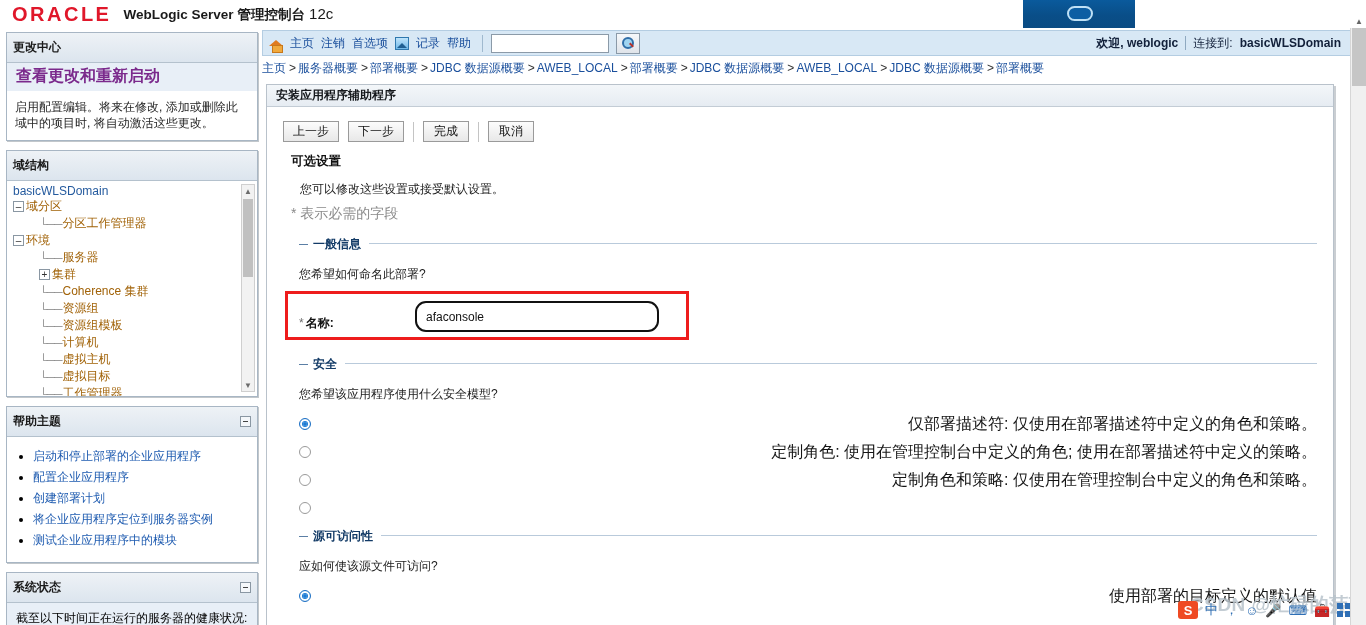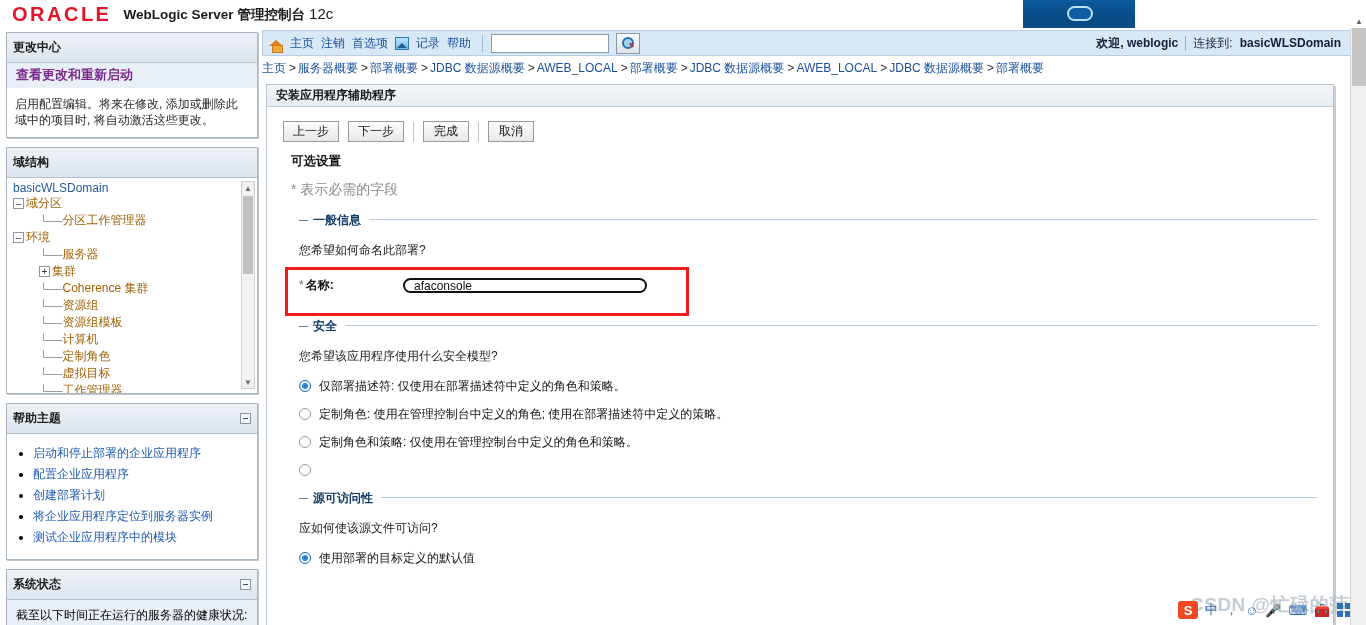--- a/index.html
+++ b/index.html
@@ -73,21 +73,21 @@
     background: #f4f7fa;
     position: relative;
   }
   .collapse-box::before {
     content: ""; position: absolute; left: 2px; top: 4px;
     width: 5px; height: 1px; background: #444;
   }
   .panel-body { padding: 7px 8px 9px 8px; }
 
   .cc-link {
-    color: #7b2a8c; font-weight: bold; font-size: 13px;
+    color: #7b2a8c; font-weight: bold; font-size: 16px;
     background: #e8eff7;
     display:block; padding: 3px 2px 4px 2px;
     text-decoration: none;
     margin: -7px -8px 0 -8px;
     padding-left: 9px;
   }
   .cc-text { margin-top: 8px; line-height: 16px; color:#262626; font-size:12px; }
 
   
   .tree-wrap {
@@ -256,37 +256,37 @@
   }
   .fs-legend .dash {
     display:inline-block; width:9px; height:1px; background:#5b7fa5; margin-right:5px;
   }
   .fs-rule {
     position:absolute; top:-1px; left:0; right:0; height:1px; background:#b9cadb;
   }
 
   .q-text { font-size:12px; color:#1b1b1b; margin: 10px 0 10px 0; }
 
-  .name-row { display:flex; align-items:center; gap:4px; }
+  .name-row { display:flex; align-items:flex-end; gap:16px; }
   .name-label { font-size:12px; font-weight:bold; color:#111; width:100px; }
   .name-label .star { color:#6f6f6f; font-weight:normal; margin-right:2px; }
   .name-input {
-    width: 244px; height: 15px;
+    width: 244px; height: 31px;
     border: 2px solid #111; border-radius: 11px;
     padding: 0 9px; font-size:12px;
     font-family:"Liberation Sans",sans-serif;
     background:#fff; color:#111;
   }
   .redbox {
     position:absolute;
     border: 3px solid #ee1c1c;
     pointer-events:none;
   }
 
-  .radio-row { display:flex; align-items:flex-start; margin: 14px 0; font-size:12px; }
+  .radio-row { display:flex; align-items:flex-start; margin: 14px 0; font-size:16px;justify-content:space-between; }
   .radio {
     width:12px; height:12px; border-radius:50%;
     border:1px solid #9a9a9a; background:#fff;
     margin-right:8px; flex:none; position:relative; top:1px;
   }
   .radio.on { border-color:#1b6fc4; background:#fff; }
   .radio.on::after {
     content:""; position:absolute; left:2px; top:2px;
     width:6px; height:6px; border-radius:50%; background:#1b7ad4;
   }
@@ -387,21 +387,21 @@
             <li class="tree-row ind2">
               <span class="dashes">└──</span>
               <a href="#">资源组模板</a>
             </li>
             <li class="tree-row ind2">
               <span class="dashes">└──</span>
               <a href="#">计算机</a>
             </li>
             <li class="tree-row ind2">
               <span class="dashes">└──</span>
-              <a href="#">定制角色</a>
+              <a href="#">虚拟主机</a>
             </li>
             <li class="tree-row ind2">
               <span class="dashes">└──</span>
               <a href="#">虚拟目标</a>
             </li>
             <li class="tree-row ind2">
               <span class="dashes">└──</span>
               <a href="#">工作管理器</a>
             </li>
           </ul>
@@ -476,20 +476,21 @@
       <button class="wz-btn">上一步</button>
       <button class="wz-btn">下一步</button>
       <span class="wz-sep"></span>
       <button class="wz-btn">完成</button>
       <span class="wz-sep"></span>
       <button class="wz-btn">取消</button>
     </div>
 
     <div class="content">
       <div class="sec-title">可选设置</div>
+      <div class="sec-desc">您可以修改这些设置或接受默认设置。</div>
       <div class="req-note">
         <span class="star">*</span>
         <span>表示必需的字段</span>
       </div>
 
       <div class="fieldset" style="margin-top:20px;">
         <div class="fs-rule"></div>
         <div class="fs-legend">
           <span class="dash"></span>
           <span>一般信息</span>

